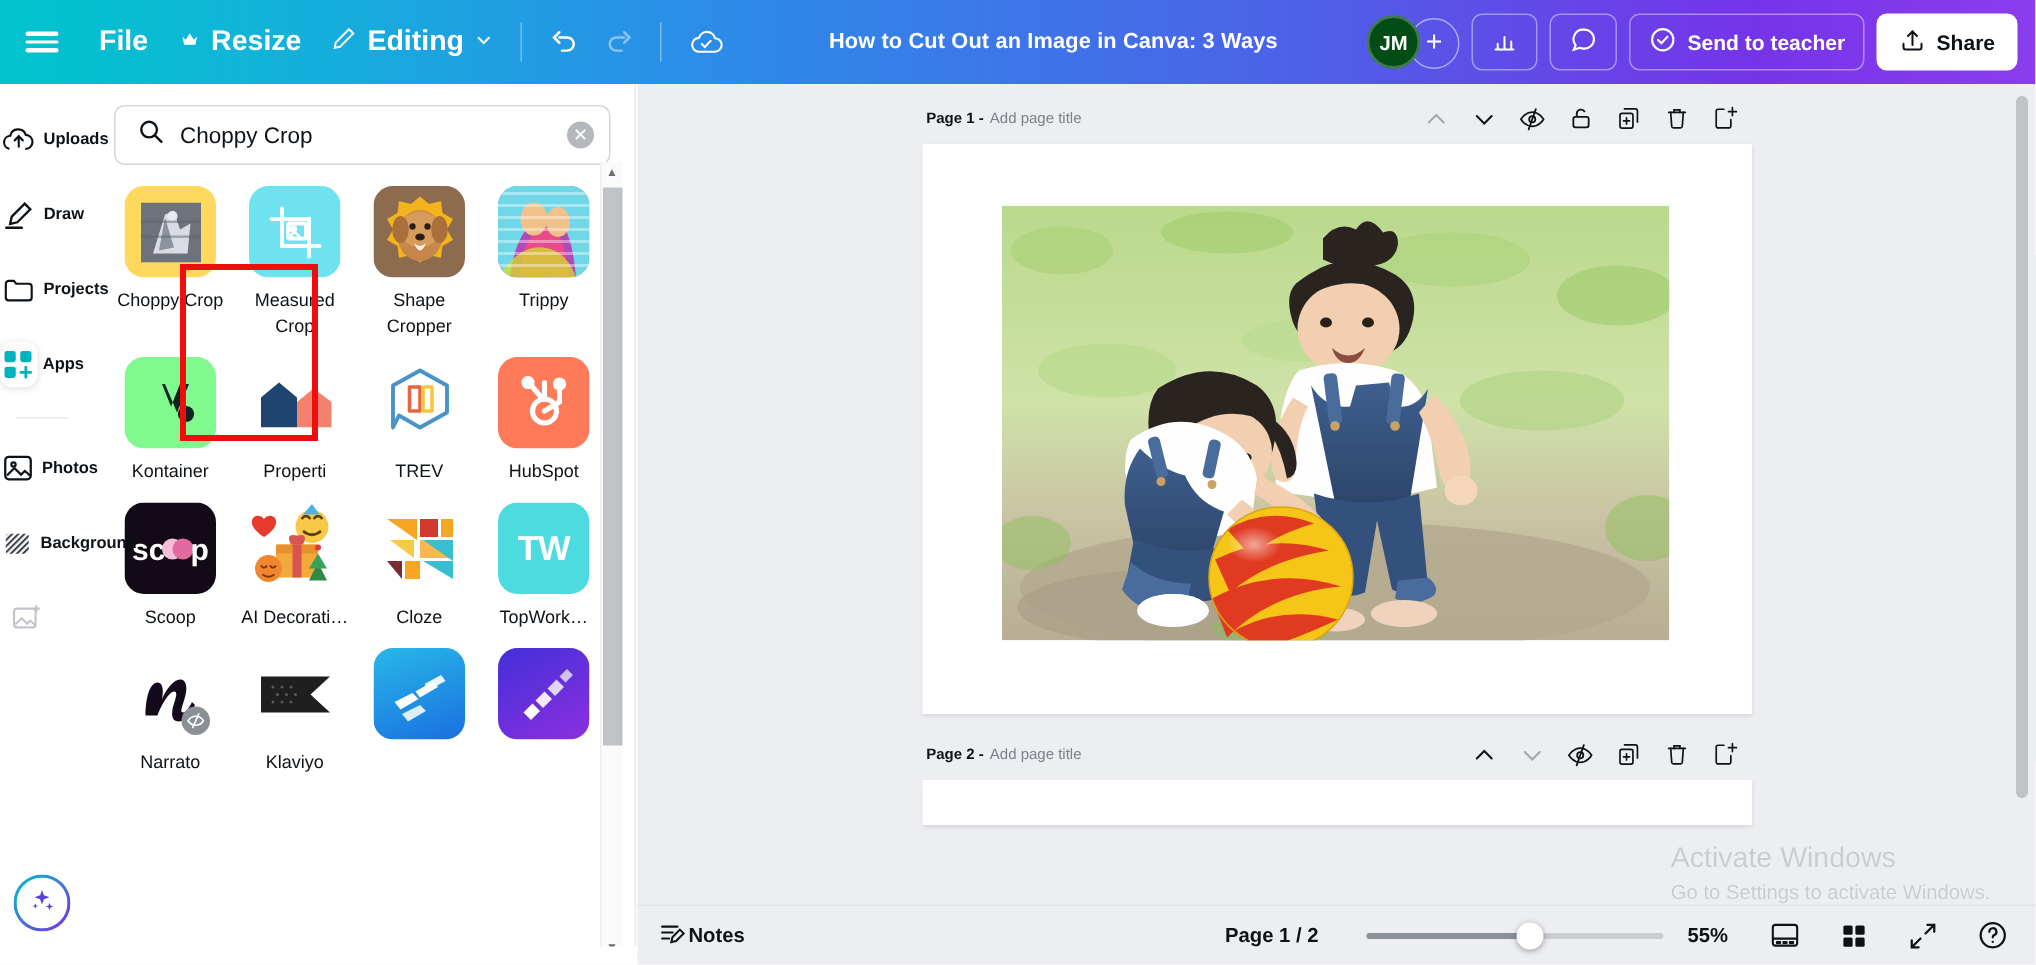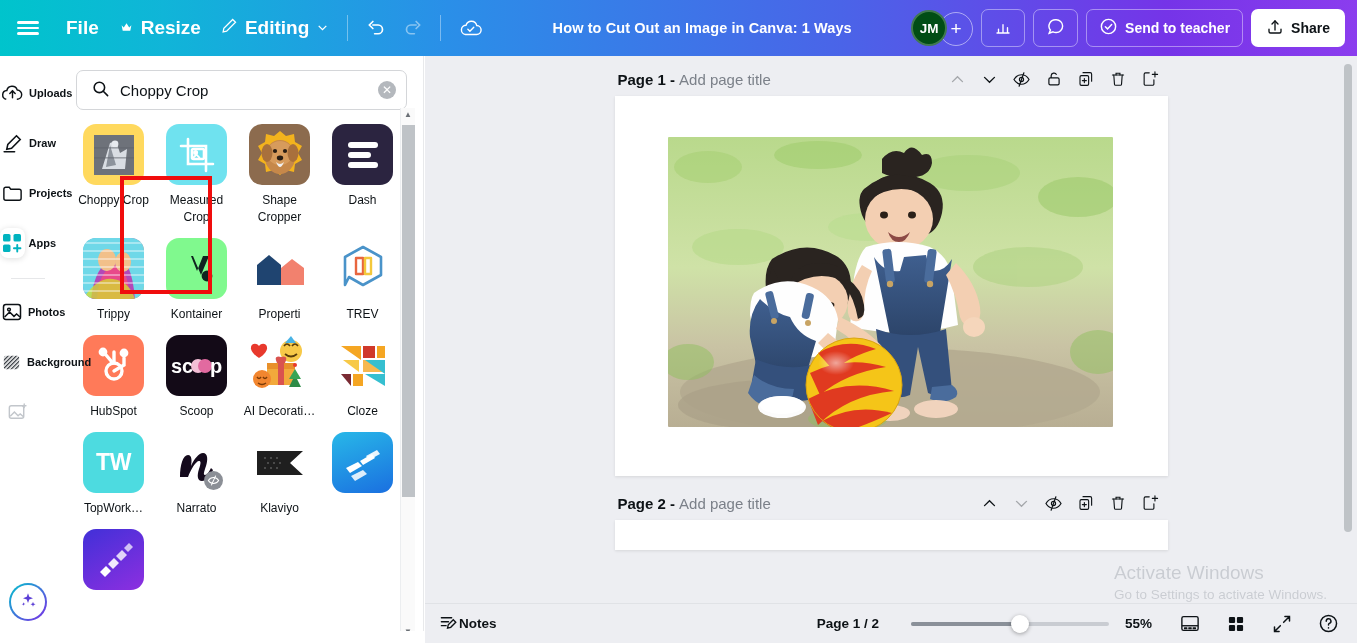--- a/index.html
+++ b/index.html
@@ -110,21 +110,21 @@
   .ps-thumb { position: absolute; top: 4px; left: 0; width: 13px; height: 372px; background: #bfc3c7; border-radius: 0; }
 
   
   .canvas-area {
     position: absolute; top: 56px; left: 425px; right: 0; height: 587px;
     background: #edeef2; overflow: hidden;
   }
   .page-block { margin: 0 auto; width: 553px; }
   .page-head {
     display: flex; align-items: center; height: 34px; padding: 0 3px;
-    font-size: 15px; color: #0d1216;
+    font-size: 10px; color: #0d1216;
   }
   .page-head .pnum { font-weight: bold; }
   .page-head .ptitle { color: #7b8089; margin-left: 4px; cursor: text; }
   .head-icons { margin-left: auto; display: flex; align-items: center; gap: 2px; }
   .hic { width: 30px; height: 28px; display: flex; align-items: center; justify-content: center; cursor: pointer; border-radius: 5px; }
   .hic.dim { opacity: .32; }
   .page-canvas { width: 553px; background: #fff; box-shadow: 0 1px 3px rgba(0,0,0,.10); }
   .photo { position: absolute; }
   .canvas-scroll {
     position: absolute; right: 5px; top: 8px; width: 8px; height: 468px;
@@ -218,21 +218,21 @@
     <div class="tb-sep"></div>
 
     <div class="tb-ic cloudbtn">
       <svg width="24" height="20" viewBox="0 0 26 20" fill="none" stroke="#fff" stroke-width="1.5">
         <path d="M7 17a5 5 0 0 1 .6-9.96A6 6 0 0 1 19.2 7.3 4.4 4.4 0 0 1 19 17z"></path>
         <path d="M9.6 11.4l2.2 2.2 4.2-4.4" stroke-linecap="round"></path>
       </svg>
     </div>
 
     <div class="title-wrap">
-      <span class="doc-title">How to Cut Out an Image in Canva: 1 Ways</span>
+      <span class="doc-title">How to Cut Out an Image in Canva: 3 Ways</span>
     </div>
 
     <div class="right-group">
       <div class="avatar-stack">
         <div class="avatar">JM</div>
         <div class="avatar-add">+</div>
       </div>
 
       <div class="ghostbtn">
         <span>
@@ -420,32 +420,20 @@
       <ellipse cx="15" cy="26" rx="5.5" ry="9" fill="#a9703c"></ellipse>
                 <ellipse cx="41" cy="26" rx="5.5" ry="9" fill="#a9703c"></ellipse>
       <circle cx="23" cy="24" r="2.1" fill="#2a1d12"></circle>
                 <circle cx="33" cy="24" r="2.1" fill="#2a1d12"></circle>
       <ellipse cx="28" cy="31" rx="3.2" ry="2.4" fill="#2a1d12"></ellipse>
       <path d="M24 35q4 4 8 0q-2 5-4 5t-4-5z" fill="#f0f0f0"></path>
               </svg>
             </div>
           </div>
           <div class="tile-name">Shape Cropper</div>
-        </div>
-        <div class="tile">
-          <div class="tile-thumb">
-            <div style="width:100%;height:100%;background:#2b2440;display:flex;align-items:center;justify-content:center;">
-      <svg width="38" height="30" viewBox="0 0 38 30">
-      <rect x="4" y="2" width="30" height="6" rx="3" fill="#fff"></rect>
-      <rect x="4" y="12" width="23" height="6" rx="3" fill="#fff"></rect>
-      <rect x="4" y="22" width="30" height="6" rx="3" fill="#fff"></rect>
-              </svg>
-            </div>
-          </div>
-          <div class="tile-name">Dash</div>
         </div>
         <div class="tile">
           <div class="tile-thumb">
             <div style="width:100%;height:100%;background:linear-gradient(120deg,#4fd6e0,#9b5bd6 40%,#e0c21e);position:relative;overflow:hidden;">
       <svg width="61" height="61" viewBox="0 0 61 61">
       <rect width="61" height="61" fill="#6fd8e8"></rect>
       <path d="M8 61 q4 -34 22 -40 q18 -6 22 40z" fill="#b348b8"></path>
       <path d="M14 61 q2 -28 16 -33 q14 -4 17 33z" fill="#e84a8a"></path>
       <ellipse cx="24" cy="22" rx="9" ry="11" fill="#f2c08a"></ellipse>
       <ellipse cx="40" cy="24" rx="8" ry="10" fill="#f2c08a"></ellipse>

